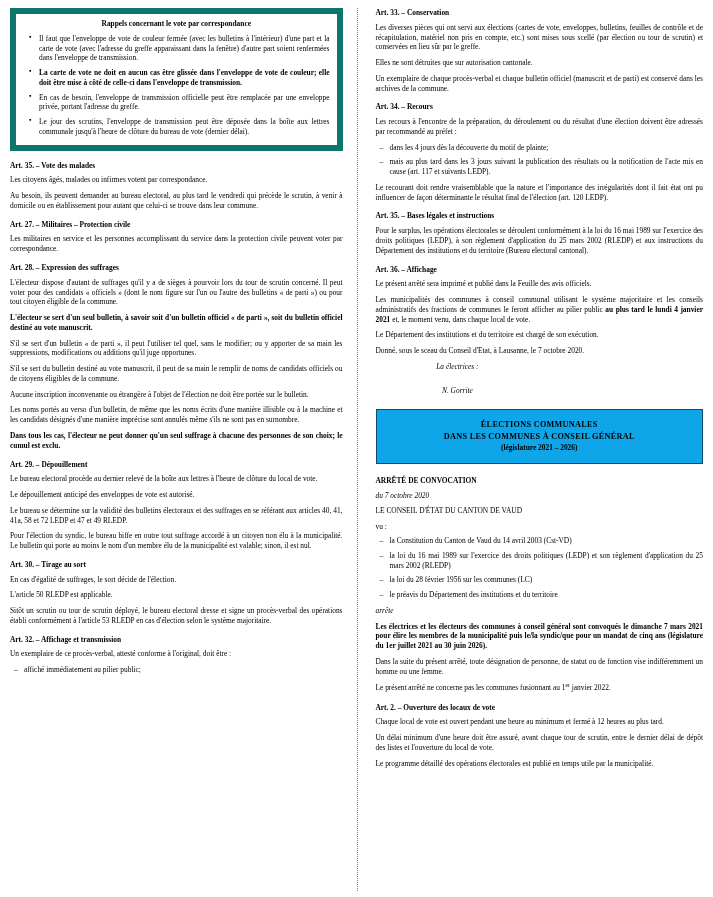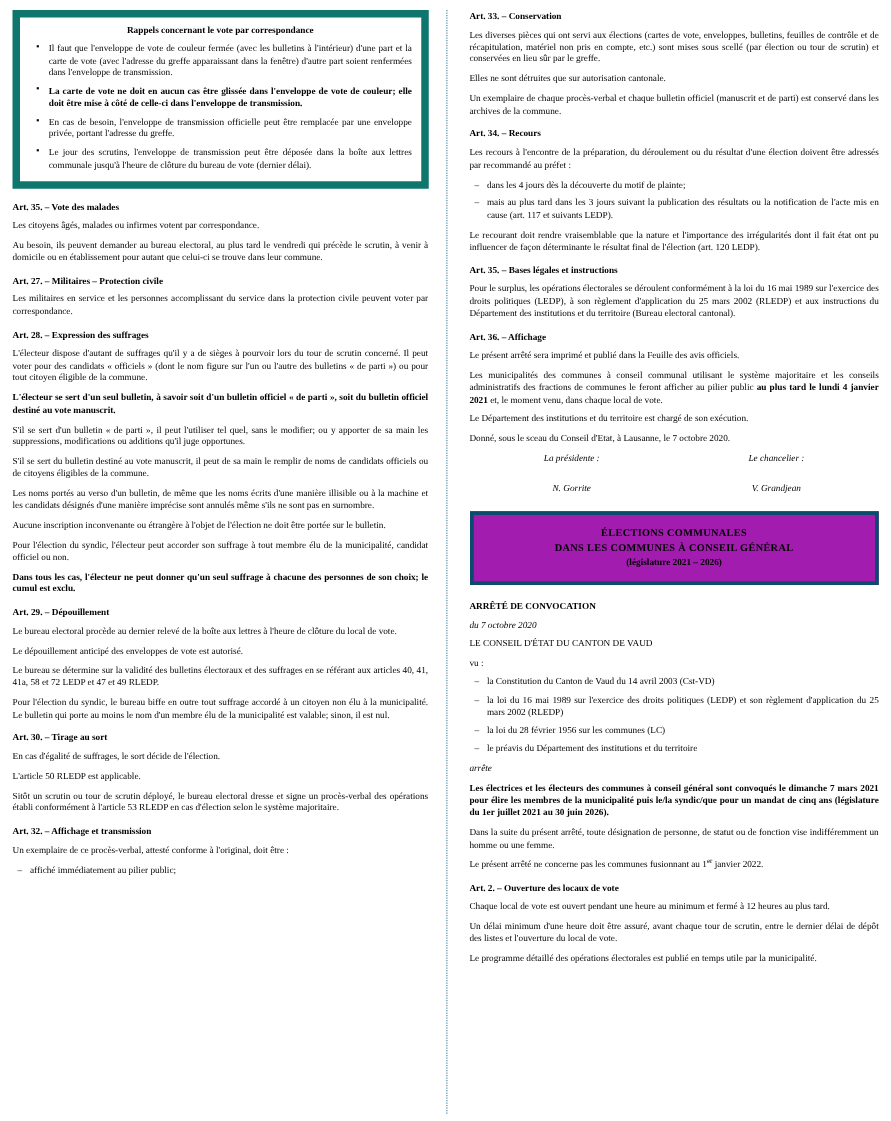--- a/index.html
+++ b/index.html
@@ -114,22 +114,22 @@
     width: 50%;
     text-align: center;
     font-style: italic;
   }
   .sig .name {
     margin-top: 14px;
     font-style: italic;
   }
   
   .decree-box {
-    border: 3px solid #0c4a6e;
-    background: #a21caf;
+    border: 1px solid #0c4a6e;
+    background: #0ea5e9;
     text-align: center;
     padding: 9px 6px 9px 6px;
     margin: 14px 0 12px 0;
     font-weight: bold;
     line-height: 1.45;
   }
   .decree-box .l1 { font-size: 8.2px; letter-spacing: .3px;}
   .decree-box .l2 { font-size: 8.2px; letter-spacing: .3px;}
   .decree-box .l3 { font-size: 7.4px; }
   .italic { font-style: italic; }
@@ -158,23 +158,22 @@
     <p>Au besoin, ils peuvent demander au bureau electoral, au plus tard le vendredi qui précède le scrutin, à venir à domicile ou en établissement pour autant que celui-ci se trouve dans leur commune.</p>
 
     <p class="art-head art-gap">Art. 27. – Militaires – Protection civile</p>
     <p>Les militaires en service et les personnes accomplissant du service dans la protection civile peuvent voter par correspondance.</p>
 
     <p class="art-head art-gap">Art. 28. – Expression des suffrages</p>
     <p>L'électeur dispose d'autant de suffrages qu'il y a de sièges à pourvoir lors du tour de scrutin concerné. Il peut voter pour des candidats « officiels » (dont le nom figure sur l'un ou l'autre des bulletins « de parti ») ou pour tout citoyen éligible de la commune.</p>
     <p class="bold">L'électeur se sert d'un seul bulletin, à savoir soit d'un bulletin officiel « de parti », soit du bulletin officiel destiné au vote manuscrit.</p>
     <p>S'il se sert d'un bulletin « de parti », il peut l'utiliser tel quel, sans le modifier; ou y apporter de sa main les suppressions, modifications ou additions qu'il juge opportunes.</p>
     <p>S'il se sert du bulletin destiné au vote manuscrit, il peut de sa main le remplir de noms de candidats officiels ou de citoyens éligibles de la commune.</p>
+    <p>Aucune inscription inconvenante ou étrangère à l'objet de l'élection ne doit être portée sur le bulletin.</p>
     <p>Les noms portés au verso d'un bulletin, de même que les noms écrits d'une manière illisible ou à la machine et les candidats désignés d'une manière imprécise sont annulés même s'ils ne sont pas en surnombre.</p>
-    <p>Aucune inscription inconvenante ou étrangère à l'objet de l'élection ne doit être portée sur le bulletin.</p>
-    <p>Pour l'élection du syndic, l'électeur peut accorder son suffrage à tout membre élu de la municipalité, candidat officiel ou non.</p>
     <p class="bold">Dans tous les cas, l'électeur ne peut donner qu'un seul suffrage à chacune des personnes de son choix; le cumul est exclu.</p>
 
     <p class="art-head art-gap">Art. 29. – Dépouillement</p>
     <p>Le bureau electoral procède au dernier relevé de la boîte aux lettres à l'heure de clôture du local de vote.</p>
     <p>Le dépouillement anticipé des enveloppes de vote est autorisé.</p>
     <p>Le bureau se détermine sur la validité des bulletins électoraux et des suffrages en se référant aux articles 40, 41, 41a, 58 et 72 LEDP et 47 et 49 RLEDP.</p>
     <p>Pour l'élection du syndic, le bureau biffe en outre tout suffrage accordé à un citoyen non élu à la municipalité. Le bulletin qui porte au moins le nom d'un membre élu de la municipalité est valable; sinon, il est nul.</p>
 
     <p class="art-head art-gap">Art. 30. – Tirage au sort</p>
     <p>En cas d'égalité de suffrages, le sort décide de l'élection.</p>
@@ -209,26 +208,22 @@
     <p>Pour le surplus, les opérations électorales se déroulent conformément à la loi du 16 mai 1989 sur l'exercice des droits politiques (LEDP), à son règlement d'application du 25 mars 2002 (RLEDP) et aux instructions du Département des institutions et du territoire (Bureau electoral cantonal).</p>
 
     <p class="art-head art-gap">Art. 36. – Affichage</p>
     <p>Le présent arrêté sera imprimé et publié dans la Feuille des avis officiels.</p>
     <p><span>Les municipalités des communes à conseil communal utilisant le système majoritaire et les conseils administratifs des fractions de communes le feront afficher au pilier public </span><span class="bold">au plus tard le lundi 4 janvier 2021</span><span> et, le moment venu, dans chaque local de vote.</span></p>
     <p>Le Département des institutions et du territoire est chargé de son exécution.</p>
     <p>Donné, sous le sceau du Conseil d'Etat, à Lausanne, le 7 octobre 2020.</p>
 
     <div class="sig">
       <div>
-        <div>La présidente :</div>
+        <div>La électrices :</div>
         <div class="name">N. Gorrite</div>
-      </div>
-      <div>
-        <div>Le chancelier :</div>
-        <div class="name">V. Grandjean</div>
       </div>
     </div>
 
     <div class="decree-box">
       <div class="l1">ÉLECTIONS COMMUNALES</div>
       <div class="l2">DANS LES COMMUNES À CONSEIL GÉNÉRAL</div>
       <div class="l3">(législature 2021 – 2026)</div>
     </div>
 
     <p class="art-head">ARRÊTÉ DE CONVOCATION</p>

